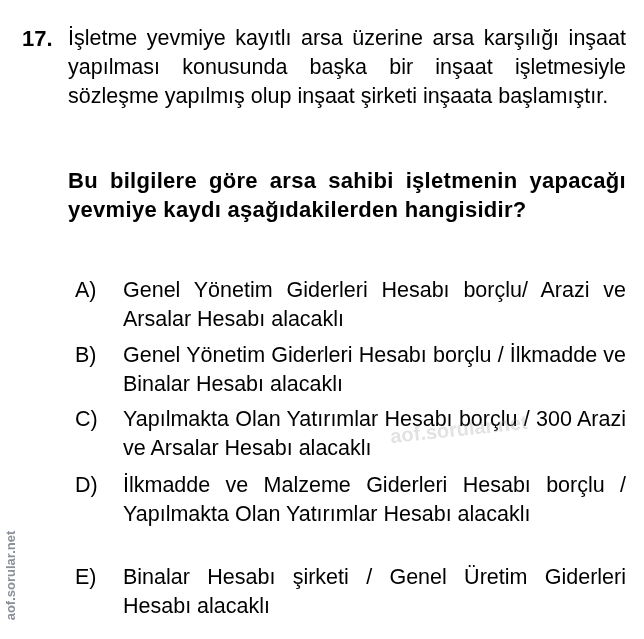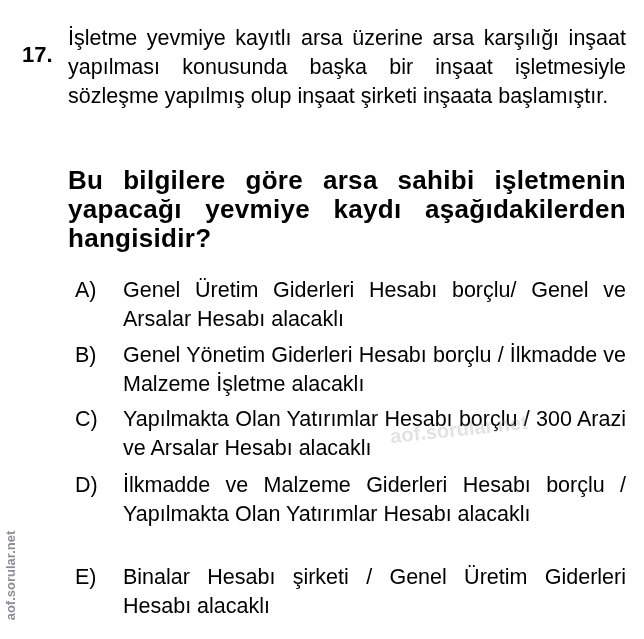--- a/index.html
+++ b/index.html
@@ -11,42 +11,42 @@
       width: 644px;
       height: 639px;
       position: relative;
       overflow: hidden;
       font-family: "Liberation Sans", sans-serif;
       color: #000000;
     }
     .qnum {
       position: absolute;
       left: 22px;
-      top: 40px;
+      top: 24px;
       font-size: 22px;
       font-weight: bold;
       line-height: 29px;
     }
     .stem {
       position: absolute;
       left: 68px;
       top: 24px;
       width: 558px;
       font-size: 21.5px;
       line-height: 29px;
       text-align: justify;
       text-align-last: left;
       word-spacing: 0px;
     }
     .prompt {
       position: absolute;
       left: 68px;
       top: 166px;
       width: 558px;
-      font-size: 26px;
+      font-size: 22px;
       font-weight: bold;
       line-height: 29px;
       text-align: justify;
       text-align-last: left;
       letter-spacing: 0.3px;
     }
     .option {
       position: absolute;
       left: 75px;
       width: 551px;
@@ -100,25 +100,25 @@
   </style>
 </head>
 <body>
 
 <div class="qnum">17.</div>
 <div class="stem">İşletme yevmiye kayıtlı arsa üzerine arsa karşılığı inşaat yapılması konusunda başka bir inşaat işletmesiyle sözleşme yapılmış olup inşaat şirketi inşaata başlamıştır.</div>
 <div class="prompt">Bu bilgilere göre arsa sahibi işletmenin yapacağı yevmiye kaydı aşağıdakilerden hangisidir?</div>
 
 <div class="option opt-a">
   <span class="letter">A)</span>
-  <span class="text">Genel Üretim Giderleri Hesabı borçlu/  Genel ve Arsalar Hesabı alacaklı</span>
+  <span class="text">Genel Yönetim Giderleri Hesabı borçlu/  Arazi ve Arsalar Hesabı alacaklı</span>
 </div>
 <div class="option opt-b">
   <span class="letter">B)</span>
-  <span class="text">Genel Yönetim Giderleri Hesabı borçlu / İlkmadde ve Malzeme İşletme alacaklı</span>
+  <span class="text">Genel Yönetim Giderleri Hesabı borçlu / İlkmadde ve Binalar Hesabı alacaklı</span>
 </div>
 <div class="option opt-c">
   <span class="letter">C)</span>
   <span class="text">Yapılmakta Olan Yatırımlar Hesabı borçlu / 300 Arazi ve Arsalar Hesabı alacaklı</span>
 </div>
 <div class="option opt-d">
   <span class="letter">D)</span>
   <span class="text">İlkmadde ve Malzeme Giderleri Hesabı borçlu / Yapılmakta Olan Yatırımlar Hesabı alacaklı</span>
 </div>
 <div class="option opt-e">

